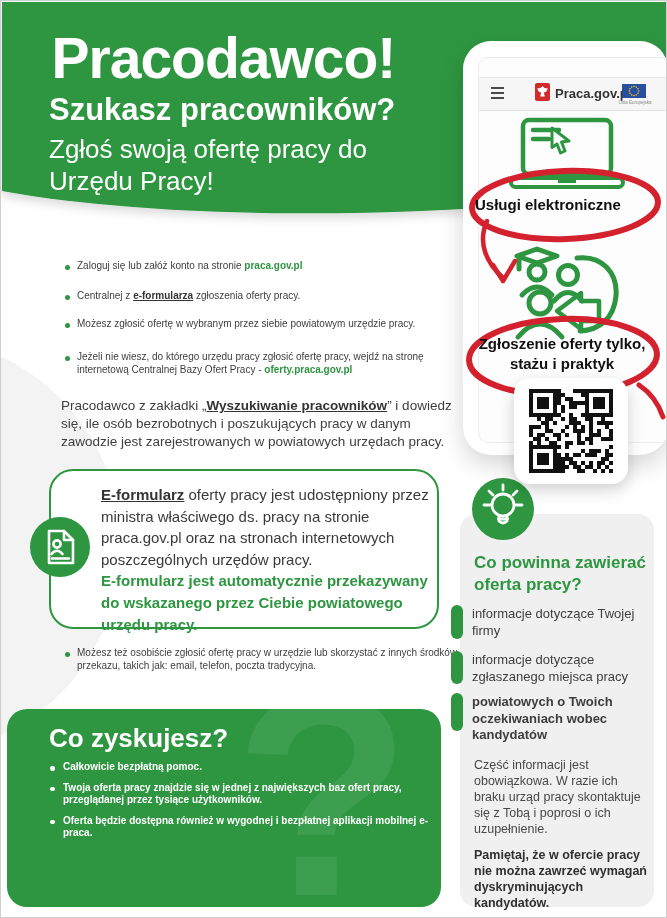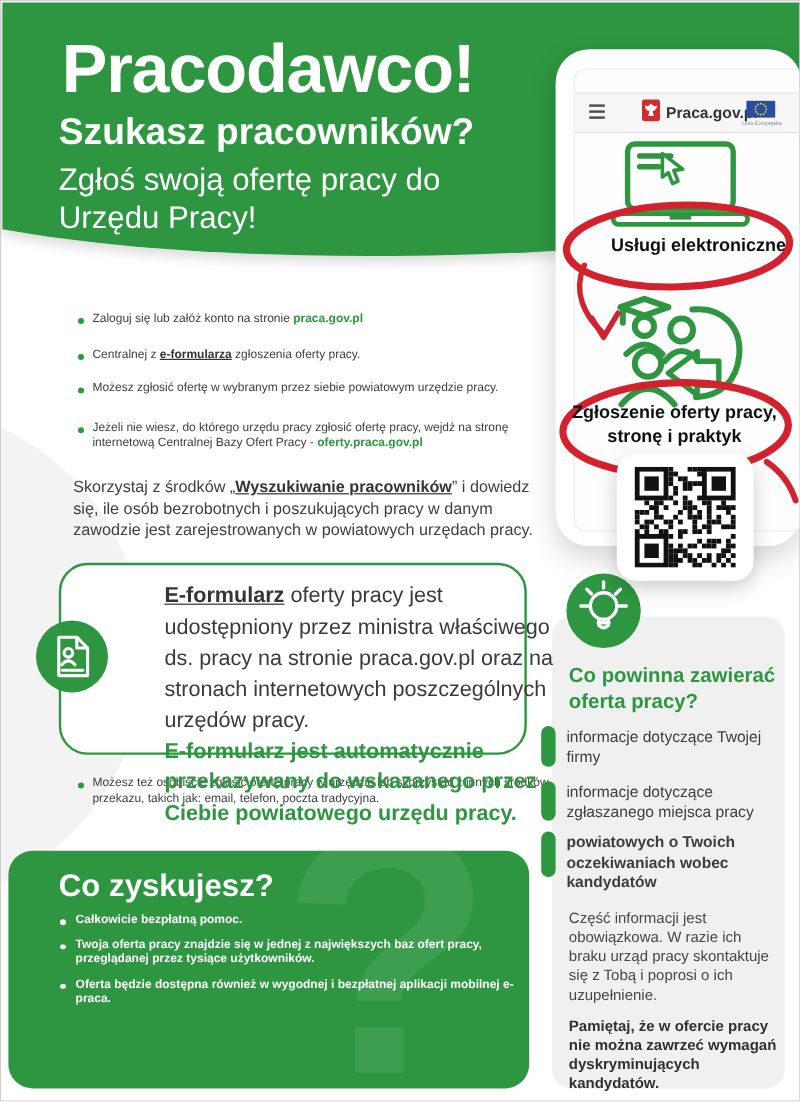--- a/index.html
+++ b/index.html
@@ -20,21 +20,21 @@
 
   
   .ib{left:62px;width:402px;font-size:10px;line-height:1.33;z-index:2;padding-left:14px;box-sizing:border-box;}
   .ib .dot{position:absolute;left:2px;top:6px;width:5px;height:5px;border-radius:50%;background:#2E9640;}
   .glink{color:#2E9640;font-weight:bold;text-decoration:none;cursor:pointer;}
   b.dk{color:#343434;text-decoration:underline;}
   .tip{left:60px;width:396px;font-size:13.5px;line-height:1.33;z-index:2;}
 
   
   .ebox{left:48px;top:468px;width:390px;height:160px;border:2px solid #2E9640;border-radius:24px;background:#fff;z-index:2;box-sizing:border-box;}
-  .ebox-text{left:100px;top:483px;width:328px;font-size:18px;line-height:1.44;z-index:3;color:#3a3a3a;margin-left:36px;}
+  .ebox-text{left:100px;top:483px;width:328px;font-size:15px;line-height:1.44;z-index:3;color:#3a3a3a;}
   .ebox-text .hl{color:#2E9640;font-weight:bold;}
   .cv-badge{left:29px;top:516px;width:60px;height:60px;border-radius:50%;background:#2E9640;z-index:3;}
 
   
   .benefits{left:6px;top:708px;width:434px;height:198px;border-radius:20px;background:#2E9640;z-index:2;overflow:hidden;color:#fff;}
   .benefits .wm{position:absolute;right:30px;top:-60px;font-size:290px;font-weight:bold;color:rgba(255,255,255,0.08);line-height:1;}
   .benefits h3{position:relative;margin:14px 0 7px 42px;font-size:26px;font-weight:bold;z-index:1;}
   .benefits ul{position:relative;margin:0;padding:0 8px 0 56px;list-style:none;z-index:1;}
   .benefits li{position:relative;font-size:10px;font-weight:bold;line-height:1.25;margin-bottom:8px;width:380px;}
   .benefits li .wdot{position:absolute;left:-13px;top:5px;width:4.5px;height:4.5px;border-radius:50%;background:#fff;}
@@ -44,21 +44,21 @@
         box-shadow:0 10px 24px rgba(0,0,0,0.16);z-index:2;}
   .screen{left:477px;top:56px;width:190px;height:384px;background:#fdfdfd;border:1px solid #ececec;border-radius:10px;z-index:2;}
   .appbar{left:478px;top:76px;width:188px;height:32px;background:#f6f6f7;border-top:1px solid #e8e8e8;border-bottom:1px solid #e3e3e3;z-index:3;}
   .burger{left:490px;top:86px;z-index:4;cursor:pointer;}
   .burger div{width:13px;height:2px;background:#4a4a4a;margin-bottom:3px;}
   .emblem{left:534px;top:82px;width:15px;height:18px;background:#d22b2b;border-radius:2px;z-index:4;}
   .brand{left:554px;top:85px;font-size:13px;font-weight:bold;color:#333;z-index:4;}
   .euflag{left:621px;top:83px;width:24px;height:14px;background:#2a4e9e;z-index:4;}
   .eucap{left:617px;top:99px;width:34px;font-size:4.5px;color:#888;text-align:center;z-index:4;}
 
-  .badge1{left:474px;top:195px;width:180px;text-align:right;font-size:15px;font-weight:bold;color:#101010;z-index:5;}
+  .badge1{left:474px;top:195px;width:180px;text-align:left;font-size:15px;font-weight:bold;color:#101010;z-index:5;}
   .badge2{left:471px;top:333px;width:180px;text-align:center;font-size:15px;font-weight:bold;color:#101010;line-height:1.3;z-index:5;}
 
   .qrbox{left:513px;top:377px;width:114px;height:106px;background:#fff;border-radius:16px;
          box-shadow:0 6px 16px rgba(0,0,0,0.18);z-index:6;}
   .qr{left:527px;top:388px;z-index:7;}
 
   .bulb{left:471px;top:477px;width:62px;height:62px;border-radius:50%;background:#2E9640;z-index:4;}
 
   
   .panel{left:459px;top:513px;width:194px;height:393px;background:#f0f0f1;border-radius:16px;z-index:1;}
@@ -100,21 +100,21 @@
     <span class="dot"></span><span>Centralnej z </span><b class="dk">e-formularza</b><span> zgłoszenia oferty pracy.</span>
   </div>
   <div class="abs ib" style="top:316px">
     <span class="dot"></span><span>Możesz zgłosić ofertę w wybranym przez siebie powiatowym urzędzie pracy.</span>
   </div>
   <div class="abs ib" style="top:349px">
     <span class="dot"></span><span>Jeżeli nie wiesz, do którego urzędu pracy zgłosić ofertę pracy, wejdź na stronę internetową Centralnej Bazy Ofert Pracy - </span><a class="glink">oferty.praca.gov.pl</a>
   </div>
 
   <div class="abs tip" style="top:396px">
-    <span>Skorzystaj z środków „</span><b class="dk">Wyszukiwanie pracowników</b><span>” i dowiedz się, ile osób bezrobotnych i poszukujących pracy w danym zawodzie jest zarejestrowanych w powiatowych urzędach pracy.</span>
+    <span>Pracodawco z zakładki „</span><b class="dk">Wyszukiwanie pracowników</b><span>” i dowiedz się, ile osób bezrobotnych i poszukujących pracy w danym zawodzie jest zarejestrowanych w powiatowych urzędach pracy.</span>
   </div>
 
   <div class="abs ebox"></div>
   <div class="abs ebox-text">
     <b class="dk">E-formularz</b><span> oferty pracy jest udostępniony przez ministra właściwego ds. pracy na stronie praca.gov.pl oraz na stronach internetowych poszczególnych urzędów pracy.</span><br>
     <span class="hl">E-formularz jest automatycznie przekazywany do wskazanego przez Ciebie powiatowego urzędu pracy.</span>
   </div>
   <div class="abs cv-badge">
     <svg width="60" height="60" viewBox="0 0 60 60">
       <g fill="none" stroke="#ffffff" stroke-width="2.6" stroke-linejoin="round" stroke-linecap="round">
@@ -208,21 +208,21 @@
       <path d="M12,96 Q34,70 56,96"></path>
       <path d="M71,17 C96,14 112,32 110,55 C108,77 94,89 74,90"></path>
       <path d="M93,60 H75 V52 L51,70 L75,88 V80 H93 Z" stroke-width="4.5"></path>
     </g>
   </svg>
 
   <svg class="abs" style="left:465px;top:312px;z-index:4" width="202" height="110" viewBox="0 0 202 110">
     <ellipse cx="97" cy="44" rx="94" ry="38" fill="none" stroke="#D4212E" stroke-width="6" transform="rotate(-2 97 44)"></ellipse>
     <path d="M173,72 C185,80 193,92 197,104" fill="none" stroke="#D4212E" stroke-width="5" stroke-linecap="round"></path>
   </svg>
-  <div class="abs badge2">Zgłoszenie oferty pracy, stronę i praktyk</div>
+  <div class="abs badge2">Zgłoszenie oferty tylko, stażu i praktyk</div>
 
   <div class="abs qrbox"></div>
   <svg class="abs qr" width="86" height="84" viewBox="0 0 84 84">
     <g>
       <rect x="0" y="0" width="28" height="28" fill="#111"></rect>
         <rect x="4" y="4" width="20" height="20" fill="#fff"></rect>
         <rect x="8" y="8" width="12" height="12" fill="#111"></rect>
       <rect x="56" y="0" width="28" height="28" fill="#111"></rect>
         <rect x="60" y="4" width="20" height="20" fill="#fff"></rect>
         <rect x="64" y="8" width="12" height="12" fill="#111"></rect>

